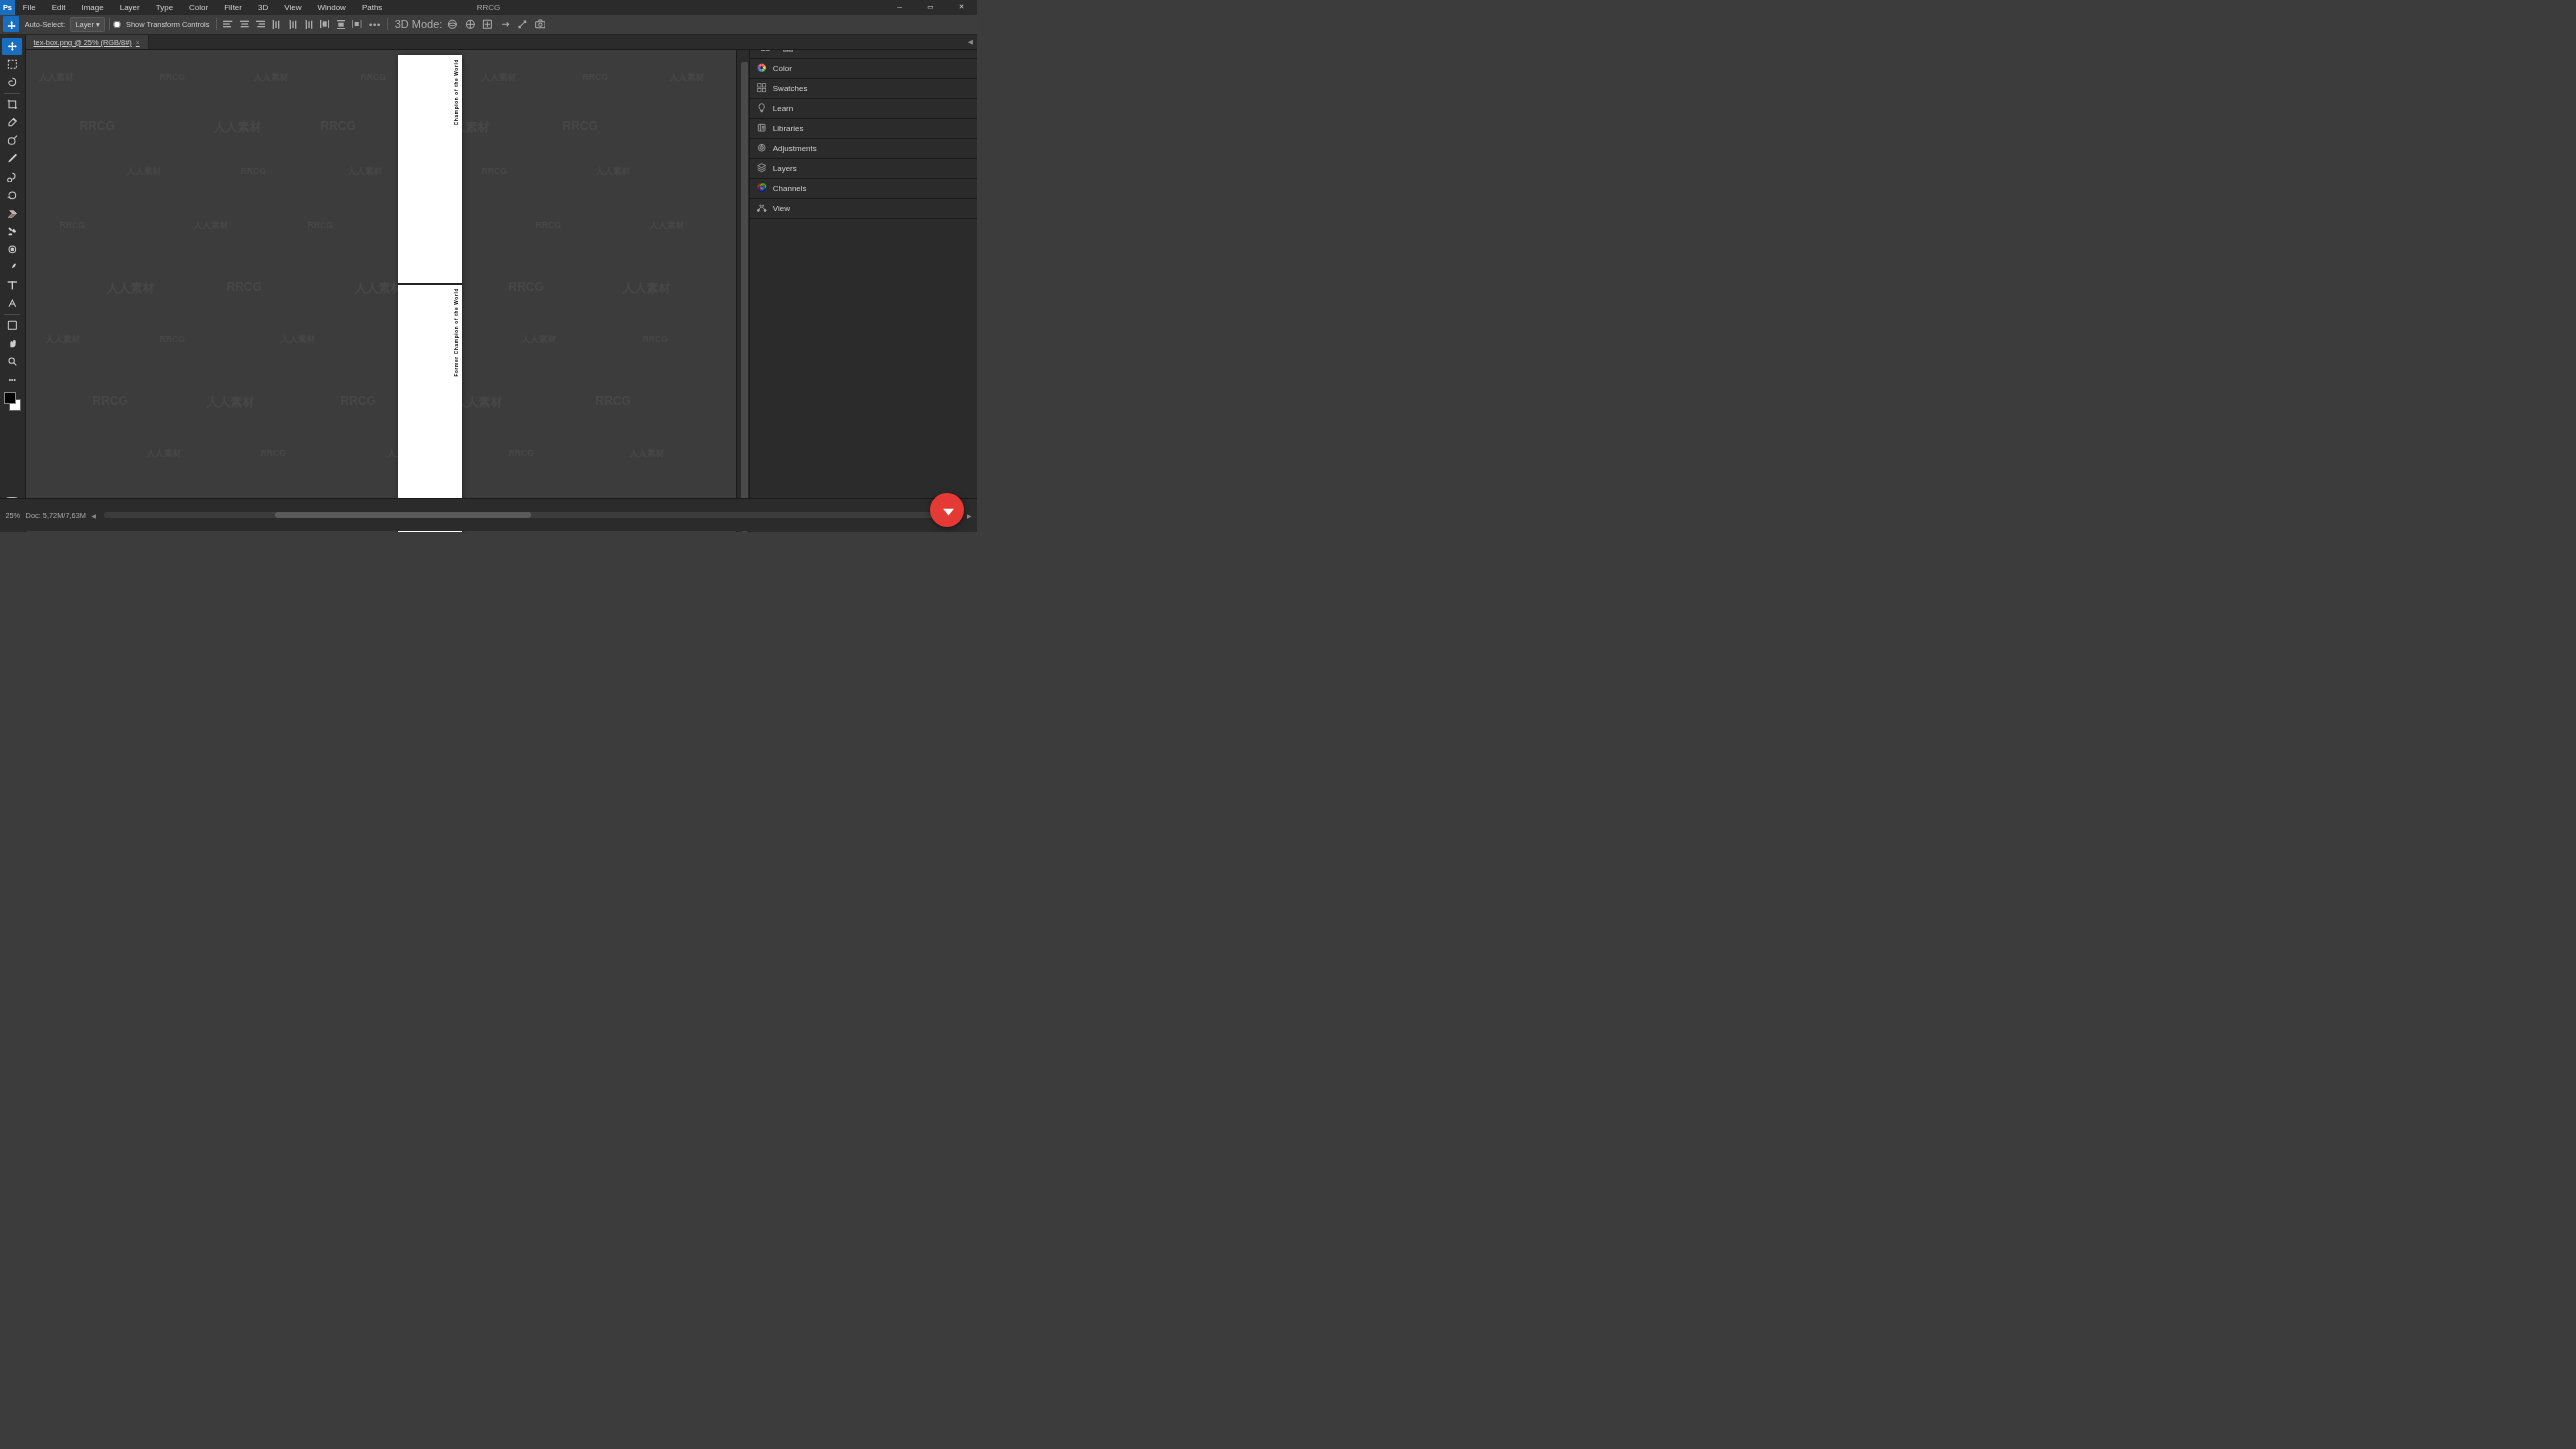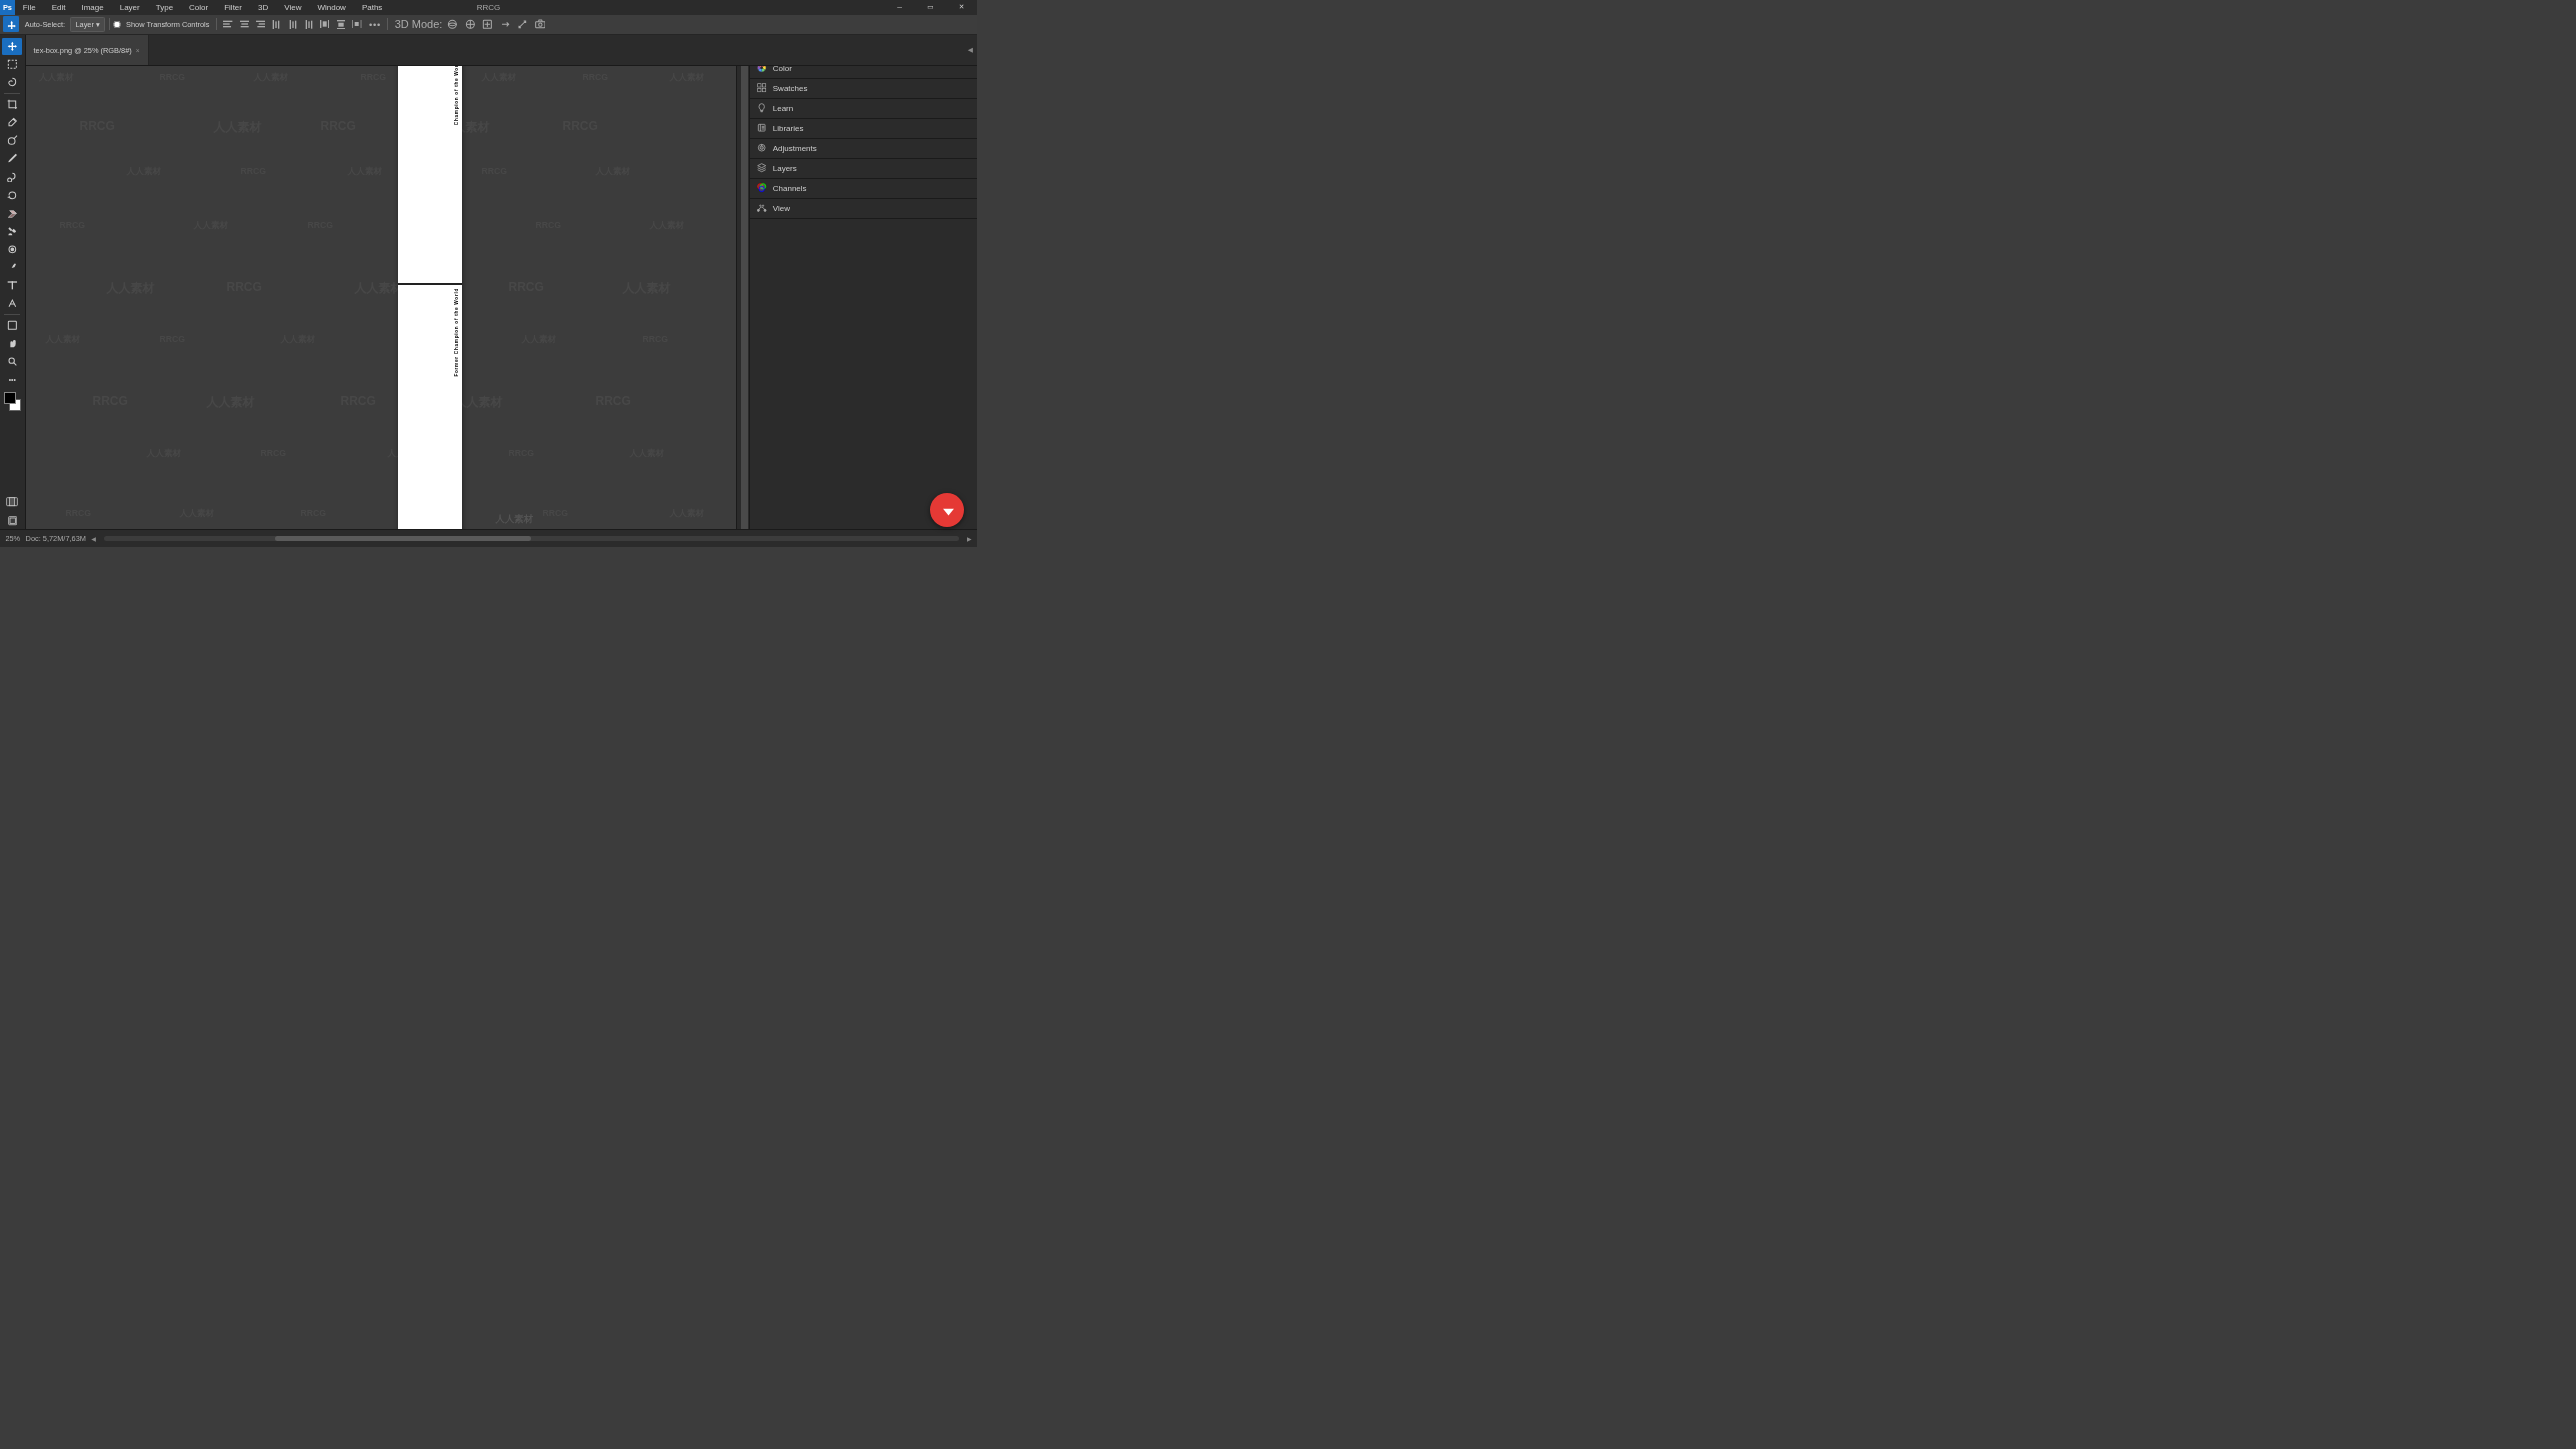--- a/index.html
+++ b/index.html
@@ -156,25 +156,26 @@
     .three-d-label {
       font-size: 11px;
       color: #aaaaaa;
       margin-left: 3px;
     }
 
     
     #tab-bar {
       position: absolute;
       top: 35px; left: 25.5px; right: 0;
-      height: 31px;
+      height: 15px;
       background: #2b2b2b;
       display: flex;
       z-index: 98;
       border-bottom: 0.7px solid #1a1a1a;
+      text-decoration: underline;
     }
     .tab {
       height: 100%;
       padding: 0 8px;
       display: flex;
       align-items: center;
       gap: 4px;
       background: #3c3c3c;
       border-right: 0.7px solid #252525;
       font-size: 7.4px;
@@ -367,22 +368,22 @@
     }
     .panel-section-label {
       font-size: 8px;
       color: #cccccc;
       flex: 1;
     }
 
     
     #status-bar {
       position: absolute;
-      bottom: 0; left: 0; right: 0;
-      height: 18px;
+      bottom: 16px; left: 0; right: 0;
+      height: 33px;
       background: #2b2b2b;
       display: flex;
       align-items: center;
       padding: 0 5.4px;
       gap: 5.4px;
       border-top: 0.7px solid #1a1a1a;
       z-index: 200;
     }
     .status-item {
       font-size: 7.4px;

